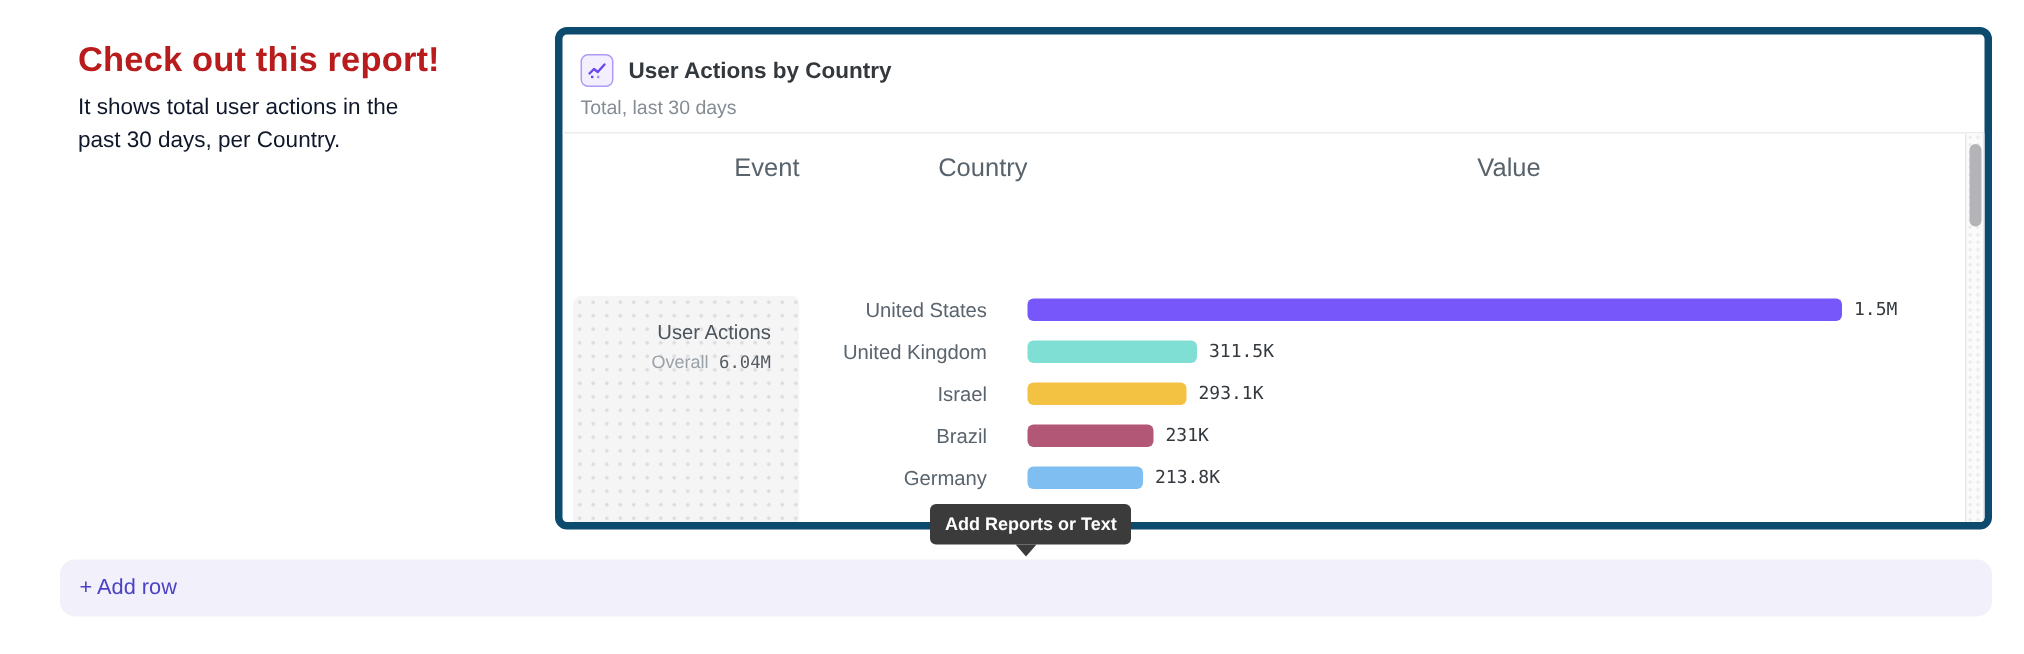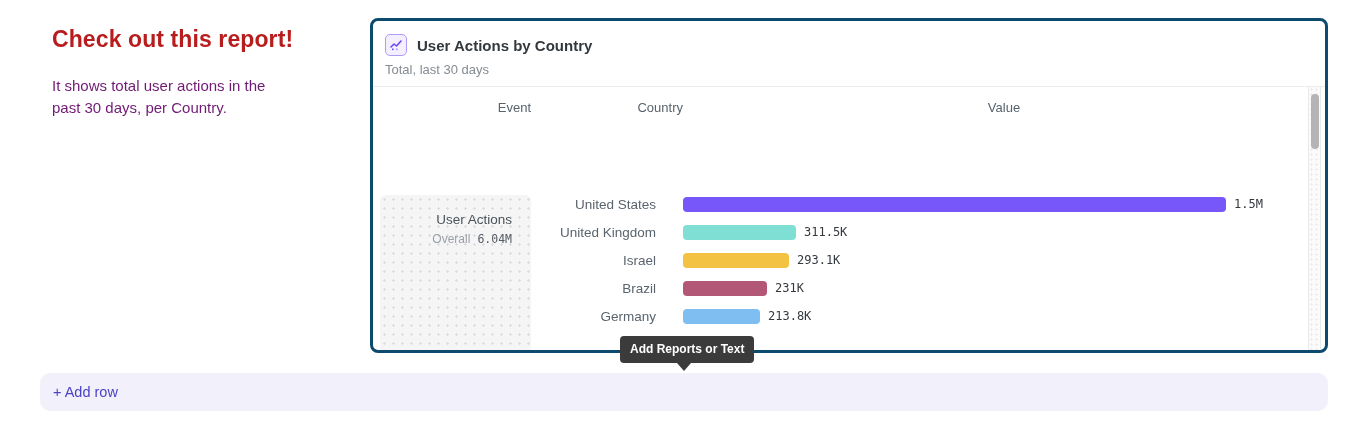--- a/index.html
+++ b/index.html
@@ -15,33 +15,33 @@
 
   
   .intro { position: absolute; left: 52px; top: 26px; width: 280px; }
   .intro h1 {
     font-size: 23px;
     font-weight: 700;
     color: #b91c1c;
     letter-spacing: 0.1px;
   }
   .intro .desc {
-    margin-top: 22px;
+    margin-top: 8px;
     font-size: 15px;
     line-height: 22px;
-    color: #701a75;
+    color: #0f172a;
   }
 
   
   .card {
     position: absolute;
     left: 370px; top: 18px;
     width: 958px; height: 335px;
     background: #ffffff;
-    border: 3px solid #0c4a6e;
+    border: 5px solid #0c4a6e;
     border-radius: 8px;
     overflow: hidden;
   }
   .card-header { padding: 13px 12px 0 12px; }
   .card-title-row { display: flex; align-items: center; }
   .icon-chip {
     width: 22px; height: 22px;
     border: 1px solid #b09af7;
     border-radius: 5px;
     background: #f4effe;
@@ -59,21 +59,21 @@
     font-size: 13px;
     color: #858c93;
   }
   .divider { margin-top: 9px; border-top: 1px solid #ececee; }
 
   .card-body { position: relative; height: 274px; }
 
   .col-headers {
     position: absolute; top: 13px; left: 0; right: 0;
     display: flex;
-    font-size: 13px;
+    font-size: 17px;
     color: #59636c;
   }
   .col-event   { width: 158px; text-align: right; }
   .col-country { width: 152px; text-align: right; }
   .col-value   { margin-left: 17px; width: 608px; text-align: center; }
 
   .event-cell {
     position: absolute;
     left: 7px; top: 108px;
     width: 151px; height: 221px;

